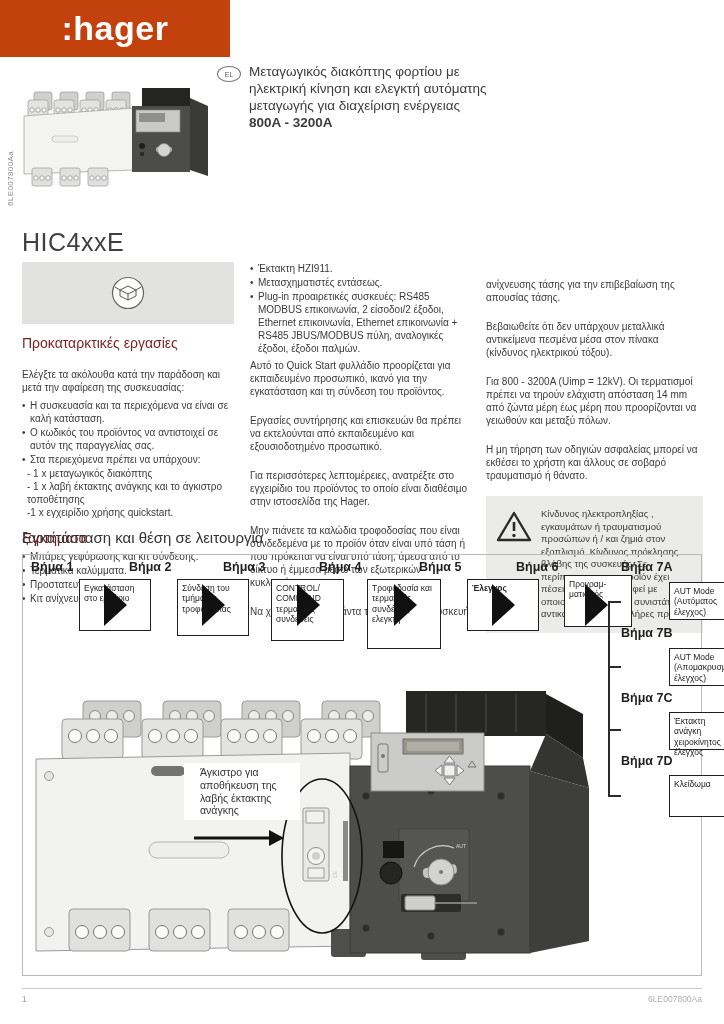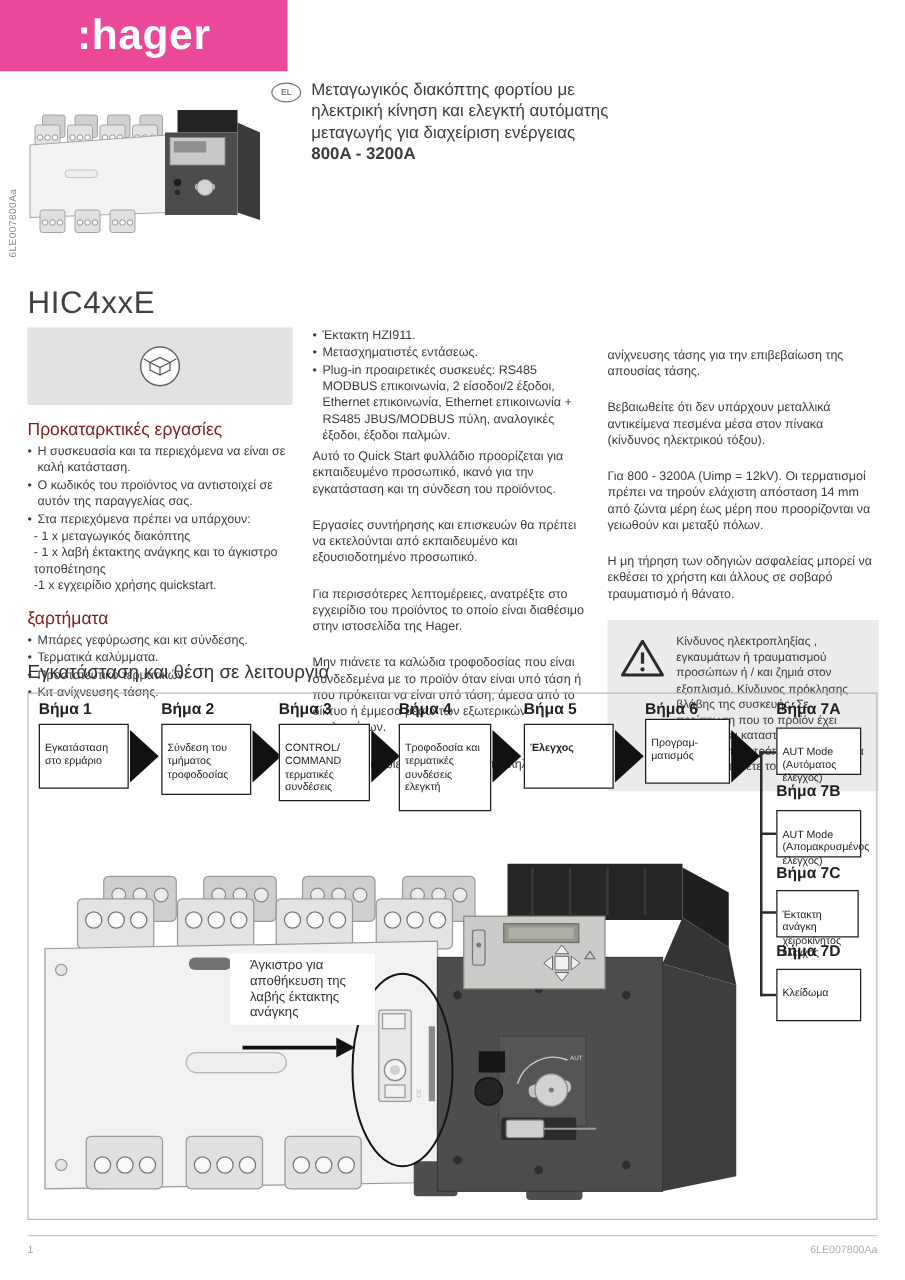--- a/index.html
+++ b/index.html
@@ -1,19 +1,19 @@
 <!DOCTYPE html>
 <html><head>
 <meta charset="utf-8">
 <style>
   html,body{margin:0;padding:0;background:#fff;}
   .page{position:relative;width:724px;height:1024px;background:#fff;overflow:hidden;
         font-family:"Liberation Sans",sans-serif;color:#3b3b3b;}
   
-  .logo-box{position:absolute;left:0;top:0;width:230px;height:57px;background:#ec4899;
+  .logo-box{position:absolute;left:0;top:0;width:230px;height:57px;background:#c2410c;
             display:flex;align-items:center;justify-content:center;}
   .logo-box span{color:#fff;font-weight:bold;font-size:34px;letter-spacing:.5px;}
   .vcode{position:absolute;left:6px;top:206px;transform:rotate(-90deg);transform-origin:left top;
          font-size:8px;color:#8a8a8a;letter-spacing:.4px;white-space:nowrap;}
   .photo{position:absolute;left:18px;top:84px;}
   .lang-badge{position:absolute;left:217px;top:66px;width:22px;height:14px;border:1px solid #777;
               border-radius:50%;display:flex;align-items:center;justify-content:center;
               font-size:7px;color:#555;}
   .title{position:absolute;left:249px;top:63px;width:240px;font-size:13.5px;line-height:1.26;color:#3c3c3c;}
   .model{position:absolute;left:22px;top:228px;margin:0;font-size:25px;font-weight:normal;
@@ -31,21 +31,21 @@
   .b::before{content:"\2022";position:absolute;left:0;top:0;}
   .sub{padding-left:5px;margin:0;}
   .warnbox{margin-top:14px;background:#ebebe9;padding:12px 10px;display:flex;gap:9px;
            font-size:9.5px;line-height:1.32;}
   .warnbox .wi{flex:0 0 36px;padding-top:2px;}
   
   .flow-title{position:absolute;left:22px;top:529px;font-size:15px;color:#333;}
   .container{position:absolute;left:22px;top:554px;width:678px;height:420px;border:1px solid #b9b9b9;}
   .step-label{position:absolute;font-size:12.5px;font-weight:bold;color:#1f1f1f;}
   .step-box{position:absolute;border:1.5px solid #1f1f1f;background:#fff;box-sizing:border-box;
-            font-size:8.5px;line-height:1.22;padding:13px 4px;color:#222;}
+            font-size:8.5px;line-height:1.22;padding:3px 4px;color:#222;margin-left:48px;}
   .arrow{position:absolute;width:0;height:0;border-top:21px solid transparent;
          border-bottom:21px solid transparent;border-left:23px solid #111;}
   .vline{position:absolute;background:#2b2b2b;}
   .callout{position:absolute;left:161px;top:208px;width:100px;background:#fff;
            padding:3px 0 3px 16px;font-size:10.5px;line-height:1.22;color:#333;z-index:3;}
   .illu{position:absolute;left:8px;top:111px;z-index:1;}
   
   .fline{position:absolute;left:22px;right:22px;top:988px;border-top:1px solid #c9c9c9;}
   .fpage{position:absolute;left:22px;top:994px;font-size:8.5px;color:#9a9a9a;}
   .fcode{position:absolute;right:22px;top:994px;font-size:8.5px;color:#b0b0b0;}
@@ -130,20 +130,21 @@
   <div class="col col-left">
     <div class="iconbox">
       <svg width="42" height="42" viewBox="0 0 42 42">
         <circle cx="21" cy="21" r="15.5" fill="#fdfdfb" stroke="#666" stroke-width="1.2"></circle>
         <path d="M13 24 L13 18 L21 14 L29 18 L29 24 L21 28 Z" fill="#fff" stroke="#555" stroke-width="1"></path>
         <path d="M13 18 L21 22 L29 18 M21 22 L21 28" fill="none" stroke="#555" stroke-width="1"></path>
         <path d="M13 18 L8 15 M29 18 L34 15" fill="none" stroke="#555" stroke-width="1"></path>
       </svg>
     </div>
     <div class="h2">Προκαταρκτικές εργασίες</div>
+    <p>Ελέγξτε τα ακόλουθα κατά την παράδοση και μετά την αφαίρεση της συσκευασίας:</p>
     <div class="b">Η συσκευασία και τα περιεχόμενα να είναι σε καλή κατάσταση.</div>
     <div class="b">Ο κωδικός του προϊόντος να αντιστοιχεί σε αυτόν της παραγγελίας σας.</div>
     <div class="b">Στα περιεχόμενα πρέπει να υπάρχουν:</div>
     <div class="sub">- 1 x μεταγωγικός διακόπτης</div>
     <div class="sub">- 1 x λαβή έκτακτης ανάγκης και το άγκιστρο τοποθέτησης</div>
     <div class="sub">-1 x εγχειρίδιο χρήσης quickstart.</div>
     <div class="h2">ξαρτήματα</div>
     <div class="b">Μπάρες γεφύρωσης και κιτ σύνδεσης.</div>
     <div class="b">Τερματικά καλύμματα.</div>
     <div class="b">Προστατευτικό τερματικών.</div>

